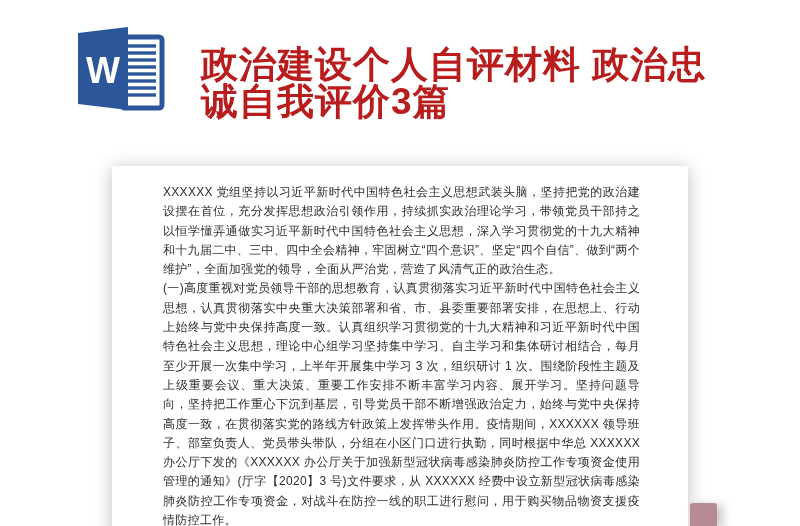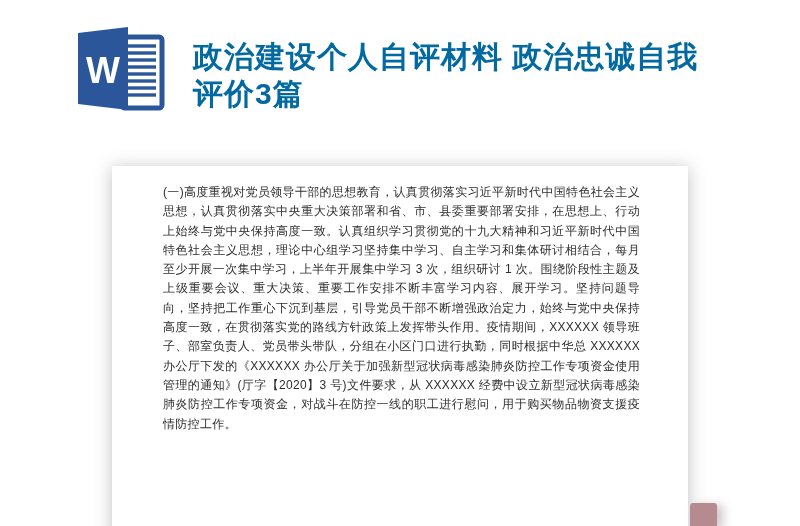--- a/index.html
+++ b/index.html
@@ -18,23 +18,23 @@
     background: #f6dcdc;
     opacity: .8;
   }
 
   
   .header { position: absolute; top: 0; left: 0; width: 800px; height: 148px; background: #ffffff; }
   .word-icon { position: absolute; left: 76px; top: 26px; width: 90px; height: 86px; }
   .page-title {
     position: absolute; left: 185px; top: 30px;
     width: 528px;
-    margin: 8px;
-    font-size: 30px; line-height: 37px;
-    font-weight: 700; color: #0369a1;
+    margin: 16px;
+    font-size: 37px; line-height: 37px;
+    font-weight: 700; color: #b91c1c;
     letter-spacing: 1px;
     word-break: break-all;
   }
 
   
   .doc-card {
     position: absolute; left: 112px; top: 166px;
     width: 576px; height: 420px;
     background: #ffffff;
     box-shadow: 0 2px 16px rgba(90, 90, 90, 0.38);
@@ -94,20 +94,21 @@
         <polygon points="2,7 52,1 52,84 2,78" fill="#2b579a"></polygon>
         <text x="27" y="57" text-anchor="middle" fill="#ffffff" font-family="Liberation Sans, DejaVu Sans, sans-serif" font-size="36" font-weight="700">W</text>
       </svg>
     </span>
 
     <h1 class="page-title">政治建设个人自评材料 政治忠诚自我评价3篇</h1>
   </div>
 
   <div class="doc-card">
     <div class="doc-body">
+      <p>XXXXXX 党组坚持以习近平新时代中国特色社会主义思想武装头脑，坚持把党的政治建设摆在首位，充分发挥思想政治引领作用，持续抓实政治理论学习，带领党员干部持之以恒学懂弄通做实习近平新时代中国特色社会主义思想，深入学习贯彻党的十九大精神和十九届二中、三中、四中全会精神，牢固树立“四个意识”、坚定“四个自信”、做到“两个维护”，全面加强党的领导，全面从严治党，营造了风清气正的政治生态。</p>
       <p>(一)高度重视对党员领导干部的思想教育，认真贯彻落实习近平新时代中国特色社会主义思想，认真贯彻落实中央重大决策部署和省、市、县委重要部署安排，在思想上、行动上始终与党中央保持高度一致。认真组织学习贯彻党的十九大精神和习近平新时代中国特色社会主义思想，理论中心组学习坚持集中学习、自主学习和集体研讨相结合，每月至少开展一次集中学习，上半年开展集中学习 3 次，组织研讨 1 次。围绕阶段性主题及上级重要会议、重大决策、重要工作安排不断丰富学习内容、展开学习。坚持问题导向，坚持把工作重心下沉到基层，引导党员干部不断增强政治定力，始终与党中央保持高度一致，在贯彻落实党的路线方针政策上发挥带头作用。疫情期间，XXXXXX 领导班子、部室负责人、党员带头带队，分组在小区门口进行执勤，同时根据中华总 XXXXXX 办公厅下发的《XXXXXX 办公厅关于加强新型冠状病毒感染肺炎防控工作专项资金使用管理的通知》(厅字【2020】3 号)文件要求，从 XXXXXX 经费中设立新型冠状病毒感染肺炎防控工作专项资金，对战斗在防控一线的职工进行慰问，用于购买物品物资支援疫情防控工作。</p>
 
     </div>
   </div>
 
   <button class="fab-partial" aria-label="floating widget"></button>
 
 </div>
 
 </body></html>

